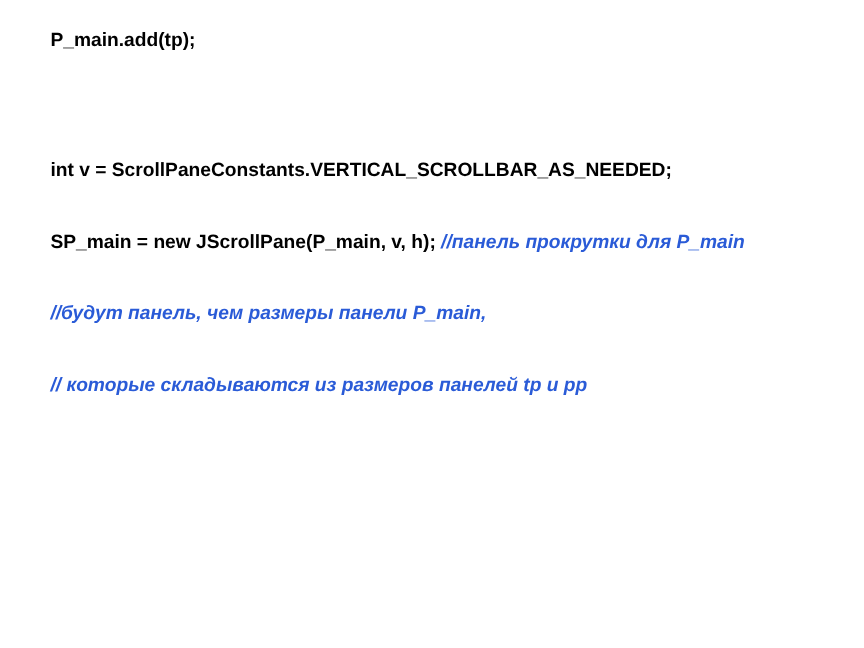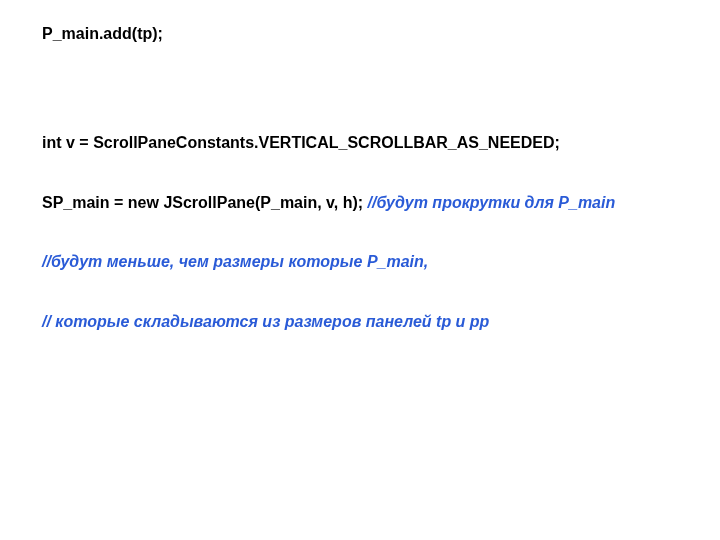--- a/index.html
+++ b/index.html
@@ -23,22 +23,22 @@
   .ind2 { padding-left: 32px; margin-top: 10px; }
   .cmt { color: #2a5bd7; font-style: italic; }
   .blank { height: 1.55em; }
 </style>
 </head>
 <body>
 
 <pre><div class="ind2">P_main.add(tp);</div>
 <div class="blank"></div>
 <div class="ind2">int v = ScrollPaneConstants.VERTICAL_SCROLLBAR_AS_NEEDED;</div>
-<div class="ind2"><span>SP_main = new JScrollPane(P_main, v, h); </span><span class="cmt">//будут прокрутки для P_main</span></div>
-<div class="ind2 cmt">//будут меньше, чем размеры которые P_main,</div>
+<div class="ind2"><span>SP_main = new JScrollPane(P_main, v, h); </span><span class="cmt">//панель прокрутки для P_main</span></div>
+<div class="ind2 cmt">//будут панель, чем размеры панели P_main,</div>
 <div class="ind2 cmt">// которые складываются из размеров панелей tp и pp</div>
 
 
 
 
 
 
 
 
 

